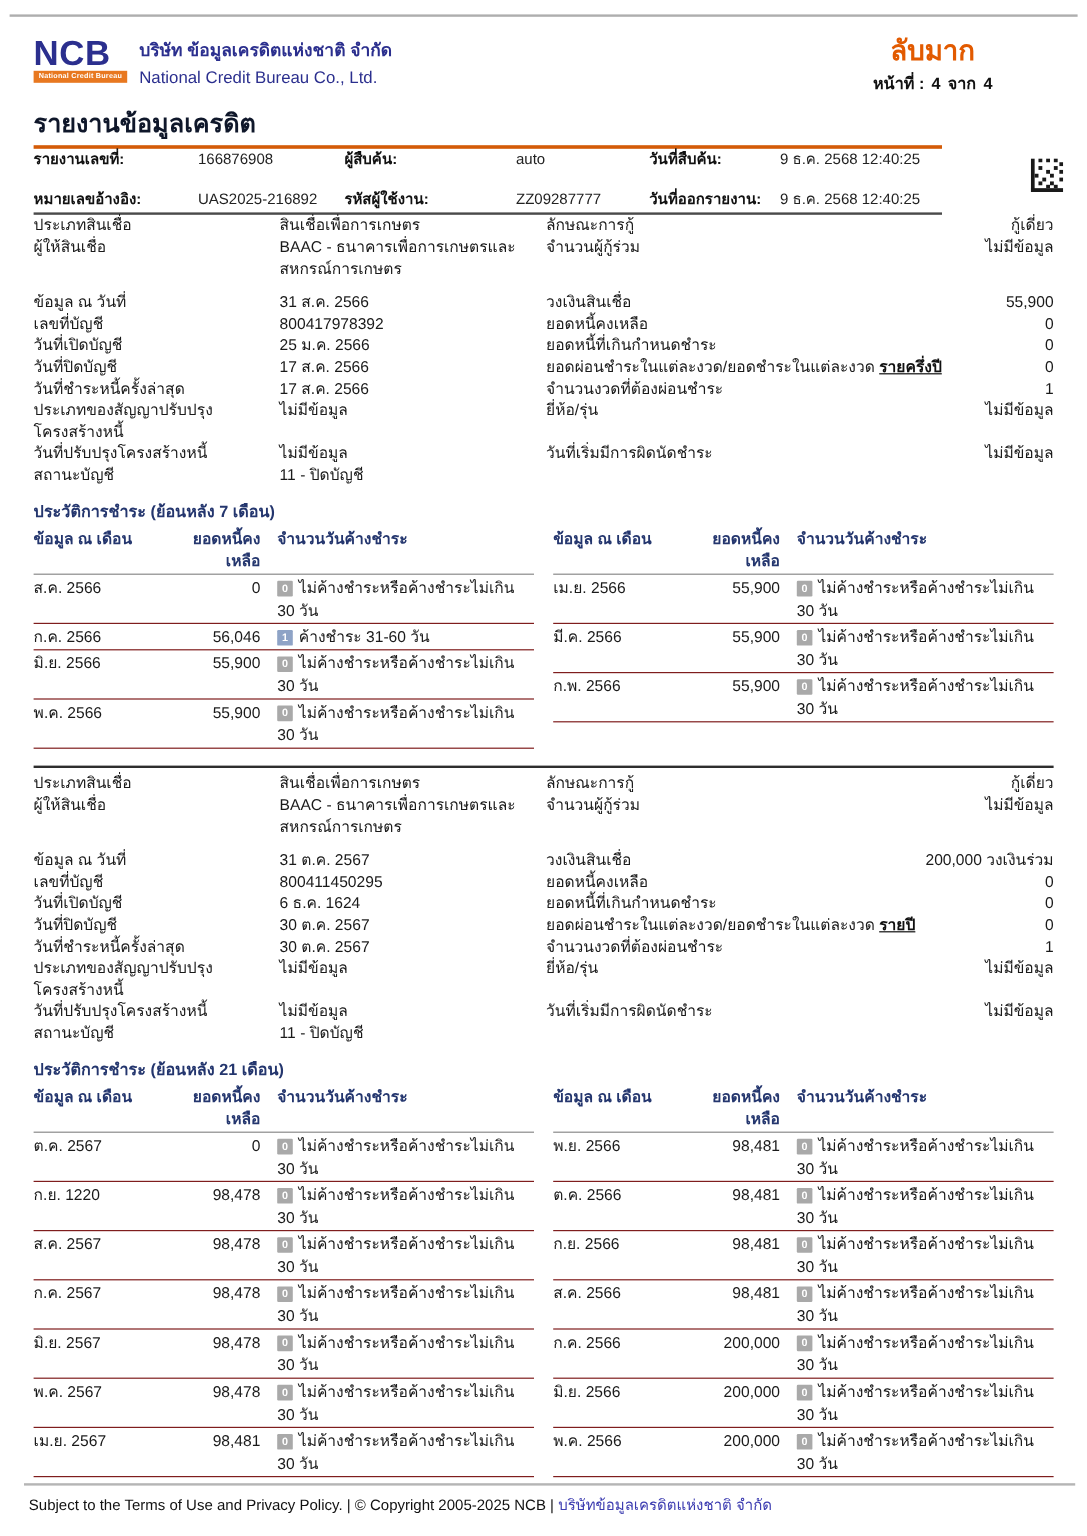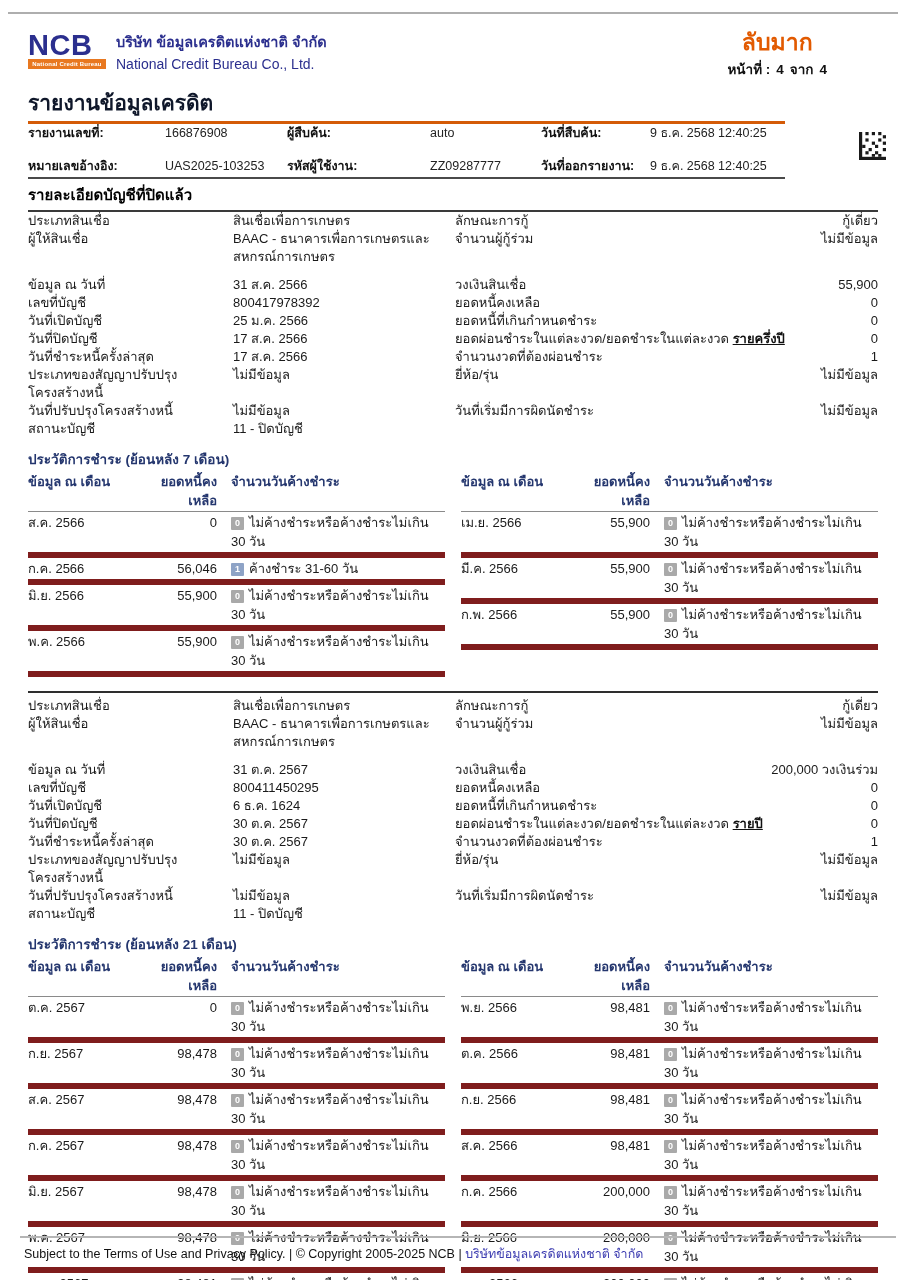--- a/index.html
+++ b/index.html
@@ -42,21 +42,21 @@
   .account-title { text-align:center; font-size:15.5px; font-weight:bold; color:#000; margin:5px 0 3px; }
   .details { width:100%; }
   .d-row { display:grid; grid-template-columns:205px 222px 1fr auto; font-size:13px; line-height:18px; }
   .d-gap { margin-top:10px; }
   .dr-value { text-align:right; white-space:nowrap; padding-left:12px; }
   .freq-link { font-weight:bold; text-decoration:underline; color:#111; cursor:pointer; }
 
   .history-title { color:#24366e; font-size:13.5px; font-weight:bold; margin:10px 0 1px; }
   .history-wrap { display:flex; gap:16px; align-items:flex-start; }
   .h-table { flex:1; }
-  .h-row { display:grid; grid-template-columns:105px 88px 1fr; font-size:13px; line-height:19px; padding:1px 0; border-bottom:6px solid #7f1d1d; }
+  .h-row { display:grid; grid-template-columns:105px 88px 1fr; font-size:13px; line-height:19px; padding:1px 0; border-bottom:1px solid #7f1d1d; }
   .h-head { color:#24366e; font-weight:bold; border-bottom:1px solid #8a8a8a; }
   .hc0 { text-align:left; }
   .hc1 { text-align:right; padding-right:4px; }
   .hc2 { padding-left:10px; }
   .h-head .hc2 { padding-left:10px; }
   .badge { display:inline-flex; width:13px; height:13px; align-items:center; justify-content:center; font-size:9px; font-weight:bold; color:#fff; margin-right:5px; vertical-align:1px; border-radius:1px; }
   .badge-0 { background:#a9a9a9; }
   .badge-1 { background:#8ea3c6; }
 
   .account-divider { border-top:2px solid #2e2e2e; margin:14px 0 4px; }
@@ -114,29 +114,28 @@
 
   <div class="info-wrap">
     <div class="info-grid">
       <div class="i-label">รายงานเลขที่:</div>
       <div class="i-value">166876908</div>
       <div class="i-label">ผู้สืบค้น:</div>
       <div class="i-value">auto</div>
       <div class="i-label">วันที่สืบค้น:</div>
       <div class="i-value">9 ธ.ค. 2568 12:40:25</div>
       <div class="i-label">หมายเลขอ้างอิง:</div>
-      <div class="i-value">UAS2025-103253</div>
+      <div class="i-value">UAS2025-216892</div>
       <div class="i-label">รหัสผู้ใช้งาน:</div>
       <div class="i-value">ZZ09287777</div>
       <div class="i-label">วันที่ออกรายงาน:</div>
       <div class="i-value">9 ธ.ค. 2568 12:40:25</div>
     </div>
   </div>
 
-  <div class="section-title">รายละเอียดบัญชีที่ปิดแล้ว</div>
 
   <div id="accounts">
       <section class="account">
         <div class="details">
           <div class="d-row">
             <div class="dl-label">ประเภทสินเชื่อ</div>
             <div class="dl-value">สินเชื่อเพื่อการเกษตร</div>
             <div class="dr-label">ลักษณะการกู้</div>
             <div class="dr-value">กู้เดี่ยว</div>
           </div>
@@ -319,21 +318,21 @@
               <div class="hc0">ข้อมูล ณ เดือน</div>
               <div class="hc1">ยอดหนี้คงเหลือ</div>
               <div class="hc2">จำนวนวันค้างชำระ</div>
             </div>
             <div class="h-row">
               <div class="hc0">ต.ค. 2567</div>
               <div class="hc1">0</div>
               <div class="hc2"><span class="badge badge-0">0</span>ไม่ค้างชำระหรือค้างชำระไม่เกิน 30 วัน</div>
             </div>
             <div class="h-row">
-              <div class="hc0">ก.ย. 2567</div>
+              <div class="hc0">ก.ย. 1220</div>
               <div class="hc1">98,478</div>
               <div class="hc2"><span class="badge badge-0">0</span>ไม่ค้างชำระหรือค้างชำระไม่เกิน 30 วัน</div>
             </div>
             <div class="h-row">
               <div class="hc0">ส.ค. 2567</div>
               <div class="hc1">98,478</div>
               <div class="hc2"><span class="badge badge-0">0</span>ไม่ค้างชำระหรือค้างชำระไม่เกิน 30 วัน</div>
             </div>
             <div class="h-row">
               <div class="hc0">ก.ค. 2567</div>

